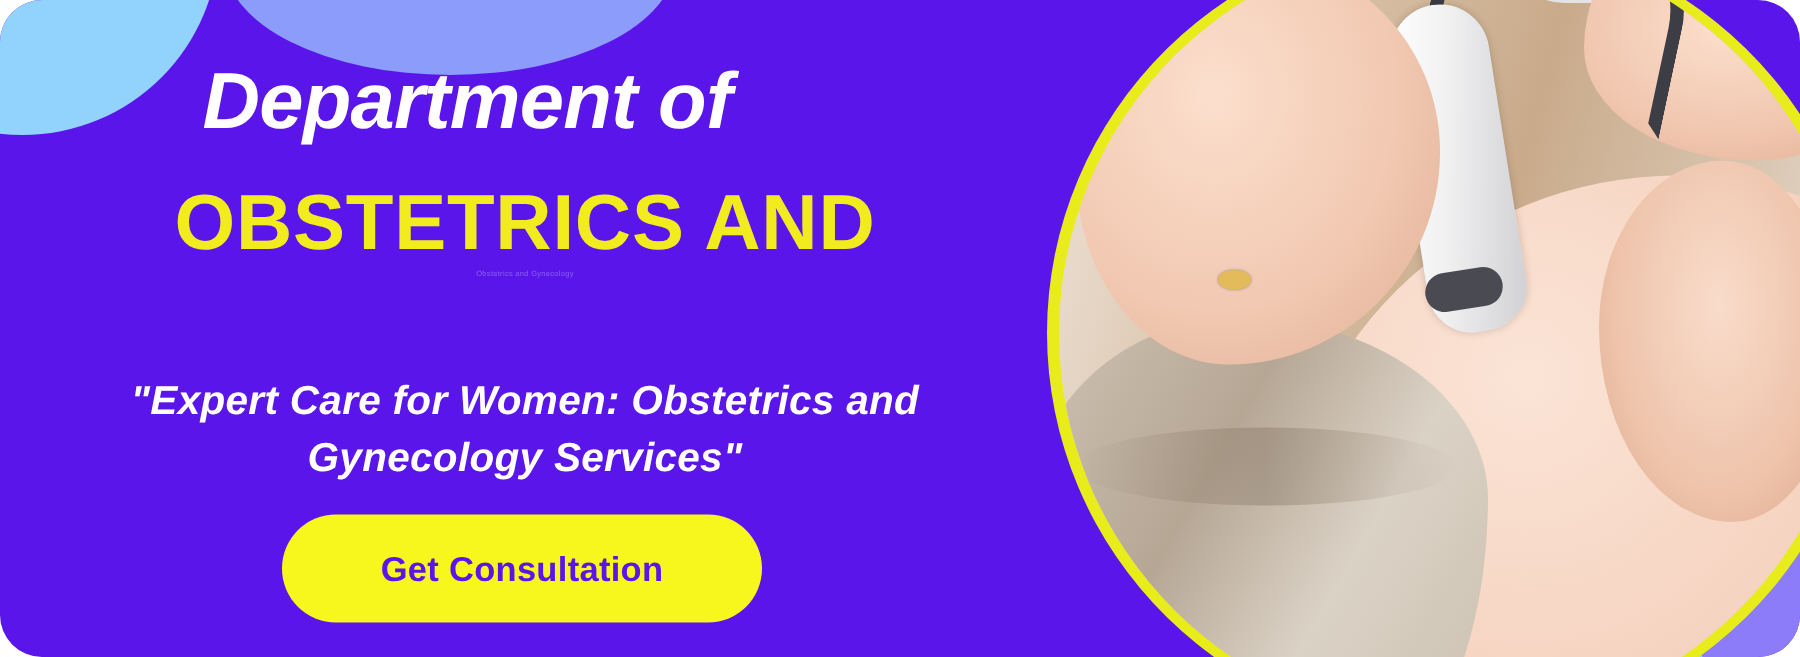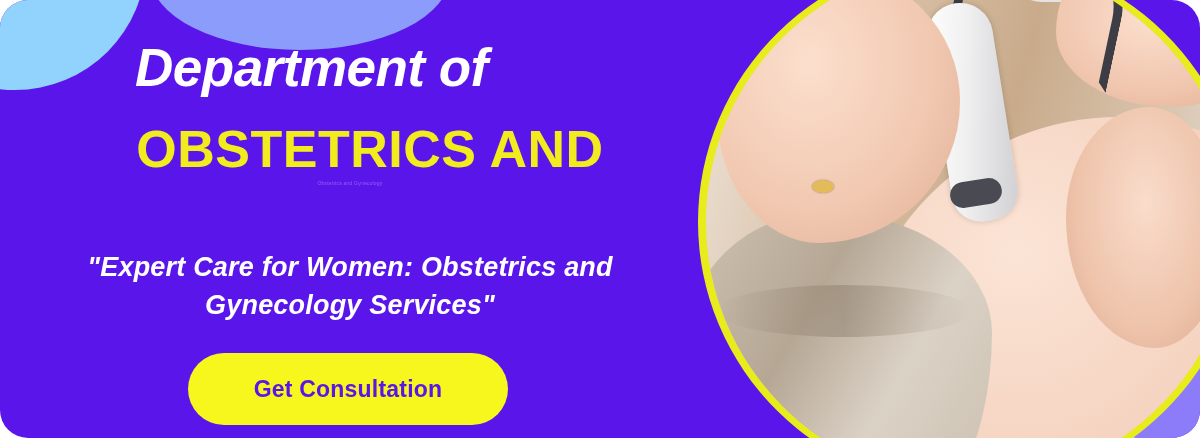--- a/index.html
+++ b/index.html
@@ -223,21 +223,20 @@
     left: 0;
     top: 122px;
     width: 700px;
     margin: 0;
     text-align: center;
     font-size: 52px;
     line-height: 1.06;
     font-weight: 700;
     color: #f2ec1e;
     letter-spacing: 0.5px;
-    padding-left: 20px;
   }
   .headline .hl-line { display: block; }
 
   .watermark {
     position: absolute;
     left: 0;
     top: 180px;
     width: 700px;
     text-align: center;
     font-size: 5px;
@@ -257,21 +256,21 @@
     font-weight: 700;
     font-style: italic;
     color: #ffffff;
     letter-spacing: .2px;
   }
   .tagline .tl-line { display: block; }
 
   .cta {
     position: absolute;
     left: 188px;
-    top: 353px;
+    top: 343px;
     width: 320px;
     height: 72px;
     border: 0;
     border-radius: 36px;
     background: #f7f71e;
     color: #5a15ea;
     font-family: "Liberation Sans", sans-serif;
     font-size: 23px;
     font-weight: 700;
     letter-spacing: .2px;

